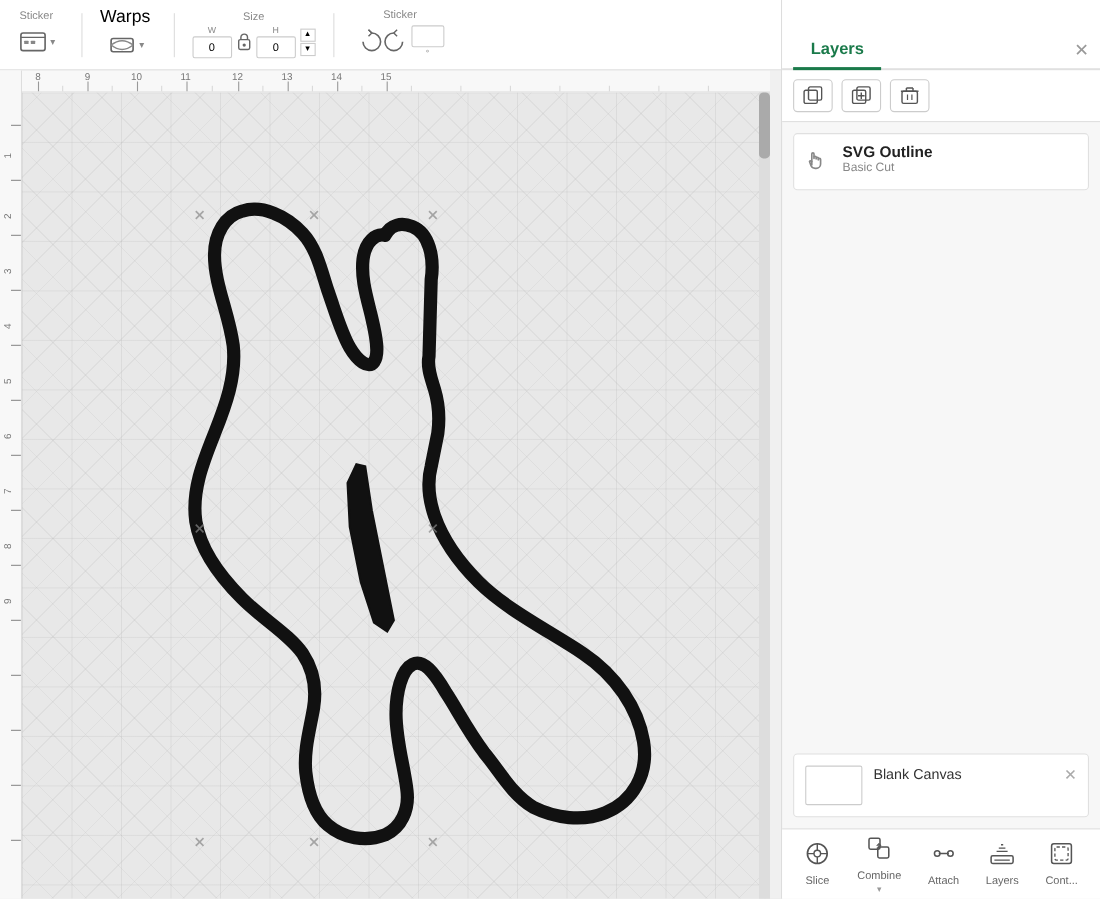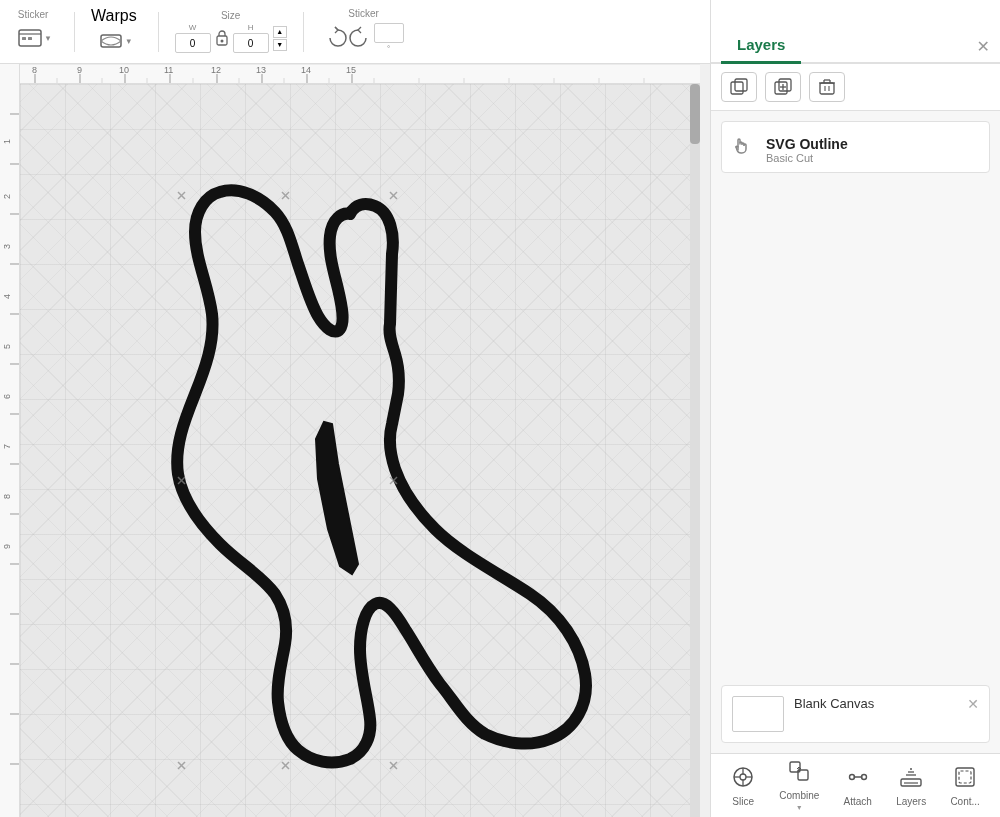--- a/index.html
+++ b/index.html
@@ -222,21 +222,21 @@
 
     
     #layers-content {
       flex: 1;
       overflow-y: auto;
       padding: 10px;
     }
 
     .layer-item {
       display: flex;
-      align-items: flex-end;
+      align-items: flex-start;
       padding: 8px 6px;
       background: #fff;
       border-radius: 4px;
       gap: 10px;
       border: 1px solid #e0e0e0;
       cursor: pointer;
     }
 
     .layer-icon {
       font-size: 22px;

